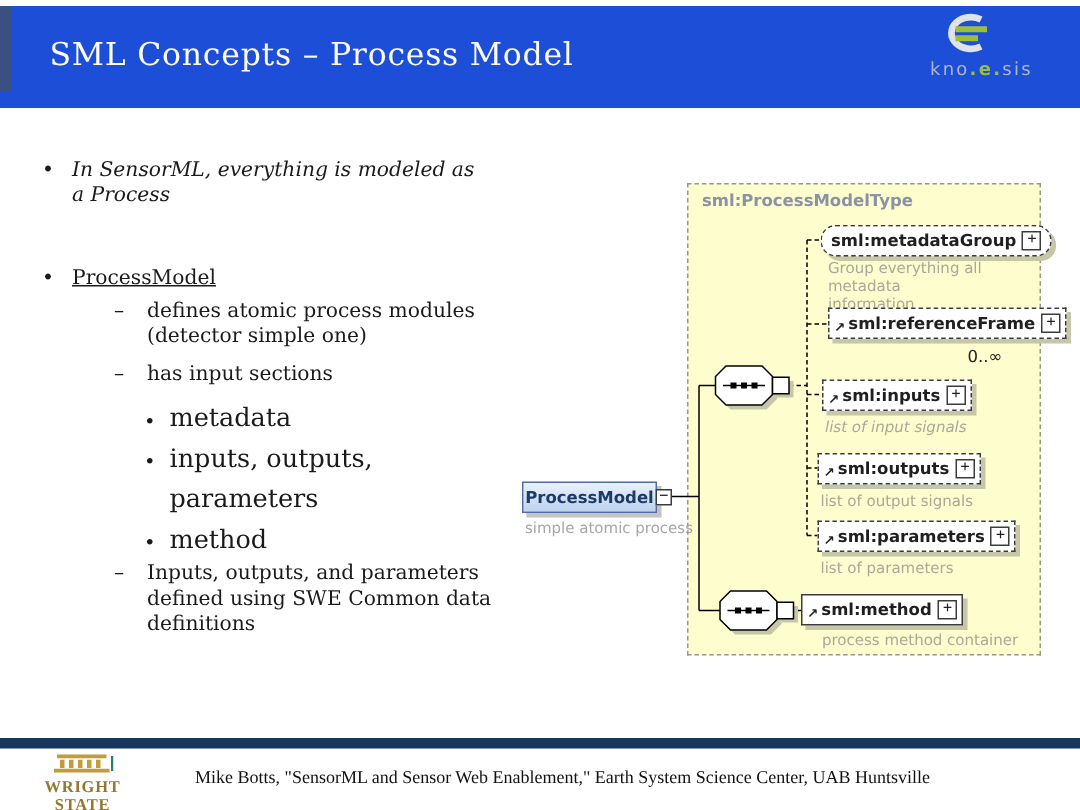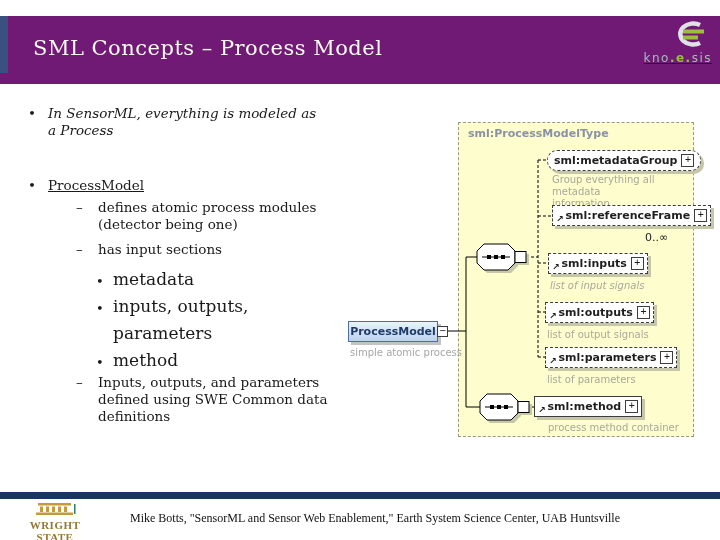--- a/index.html
+++ b/index.html
@@ -1,24 +1,24 @@
 <!DOCTYPE html>
 <html><head>
 <meta charset="utf-8">
 <style>
   html,body{margin:0;padding:0;}
   body{
     width:720px;height:540px;position:relative;overflow:hidden;
     background:#ffffff;font-family:"DejaVu Serif",serif;color:#1a1a1a;
   }
   
-  .hdr{position:absolute;left:0;top:16px;width:720px;height:68px;background:#701a75;}
+  .hdr{position:absolute;left:0;top:4px;width:720px;height:68px;background:#1d4ed8;}
   .hdr-accent{position:absolute;left:0;top:0;width:8px;height:57px;background:#3a5080;}
   .hdr-title{position:absolute;left:33px;top:20px;font-size:21px;color:#fbfbf2;letter-spacing:.5px;white-space:nowrap;}
-  .logo{position:absolute;right:8px;top:3px;width:92px;text-align:right;text-decoration:underline;}
+  .logo{position:absolute;right:8px;top:3px;width:92px;text-align:left;}
   .logo-text{font-family:"DejaVu Sans",sans-serif;font-size:12px;letter-spacing:1.5px;color:#aeb6c2;margin-top:-2px;}
   .logo-text .grn{color:#9dbe3b;font-weight:bold;}
   
   .row{position:absolute;display:flex;line-height:17px;font-size:13.5px;}
   .row .mk{flex:none;width:20px;}
   .row.dash .mk{width:22px;}
   .b1{left:28px;top:105px;width:300px;font-style:italic;}
   .b2{left:28px;top:177px;}
   .b2 .txt{text-decoration:underline;}
   .d1{left:76px;top:199px;width:252px;}
@@ -81,21 +81,21 @@
 <div class="row b1">
   <span class="mk">•</span>
   <span class="txt">In SensorML, everything is modeled as a Process</span>
 </div>
 <div class="row b2">
   <span class="mk">•</span>
   <span class="txt">ProcessModel</span>
 </div>
 <div class="row dash d1">
   <span class="mk">–</span>
-  <span class="txt">defines atomic process modules (detector being one)</span>
+  <span class="txt">defines atomic process modules (detector simple one)</span>
 </div>
 <div class="row dash d2">
   <span class="mk">–</span>
   <span class="txt">has input sections</span>
 </div>
 <div class="row sec s1">
   <span class="mk">•</span>
   <span class="txt">metadata</span>
 </div>
 <div class="row sec s2">

